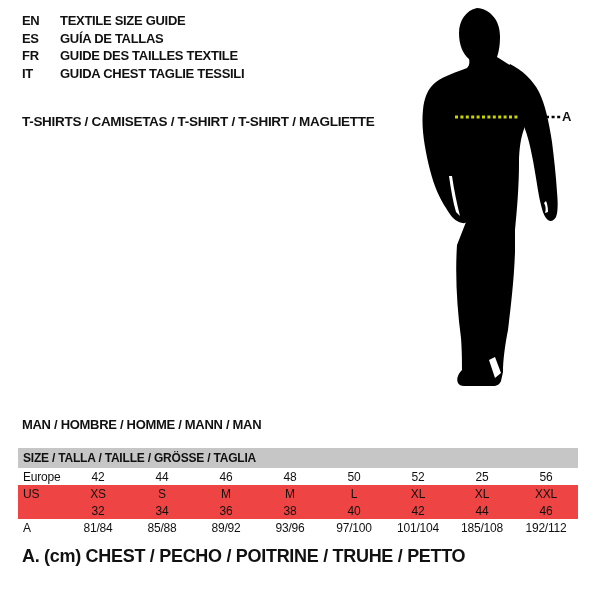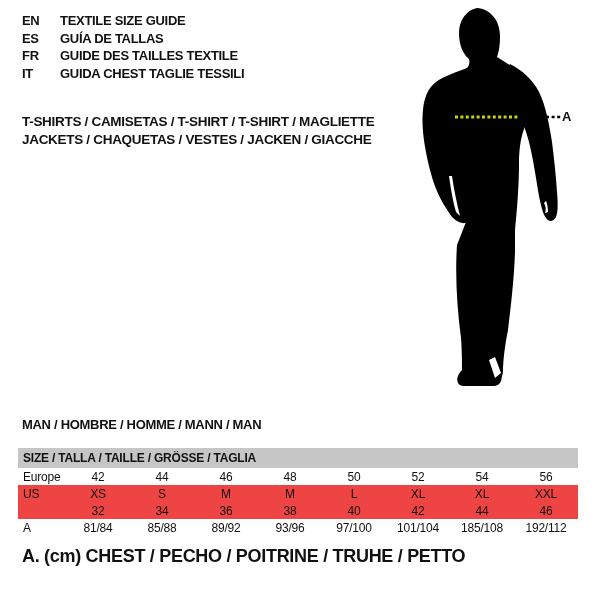--- a/index.html
+++ b/index.html
@@ -46,21 +46,20 @@
     <div class="lang-row">
       <span class="lang-code">FR</span><span>GUIDE DES TAILLES TEXTILE</span>
     </div>
     <div class="lang-row">
       <span class="lang-code">IT</span><span>GUIDA CHEST TAGLIE TESSILI</span>
     </div>
   </div>
 
   <div class="product-block">
     <div class="product-line">T-SHIRTS / CAMISETAS / T-SHIRT / T-SHIRT / MAGLIETTE</div>
-    <div class="product-line">JACKETS / CHAQUETAS / VESTES / JACKEN / GIACCHE</div>
   </div>
 
   <svg class="figure-svg" viewBox="0 0 200 420" xmlns="http://www.w3.org/2000/svg">
 
     <path fill="#000000" d="
       M77,8
       C66,10 59,21 59,33
       C59,45 63,54 69,59
       C70,63 69,66 67,68
       C57,72 44,76 36,82
@@ -131,21 +130,21 @@
       <td colspan="9">SIZE / TALLA / TAILLE / GRÖSSE / TAGLIA</td>
     </tr>
     <tr class="data">
       <td class="rowlabel">Europe</td>
       <td>42</td>
       <td>44</td>
       <td>46</td>
       <td>48</td>
       <td>50</td>
       <td>52</td>
-      <td>54</td>
+      <td>25</td>
       <td>56</td>
     </tr>
     <tr class="data shaded">
       <td class="rowlabel">US</td>
       <td>XS</td>
       <td>S</td>
       <td>M</td>
       <td>M</td>
       <td>L</td>
       <td>XL</td>

